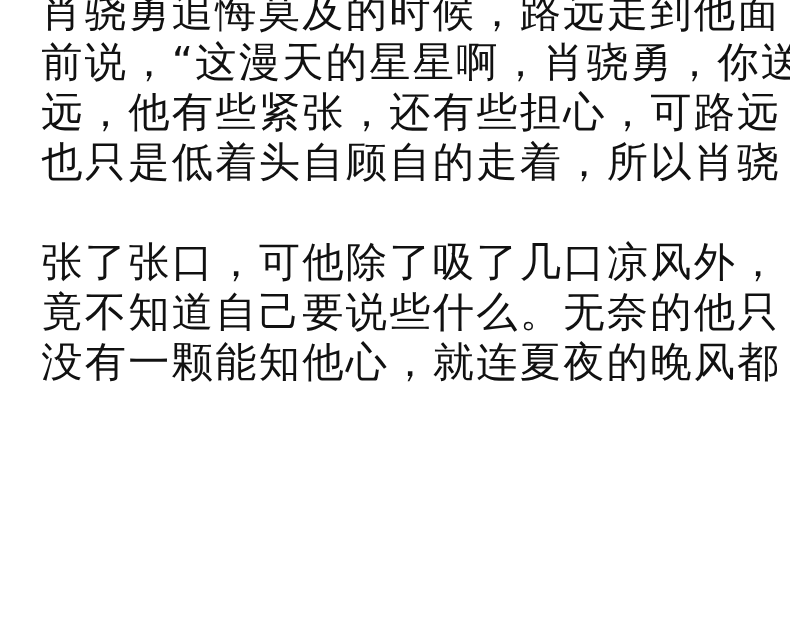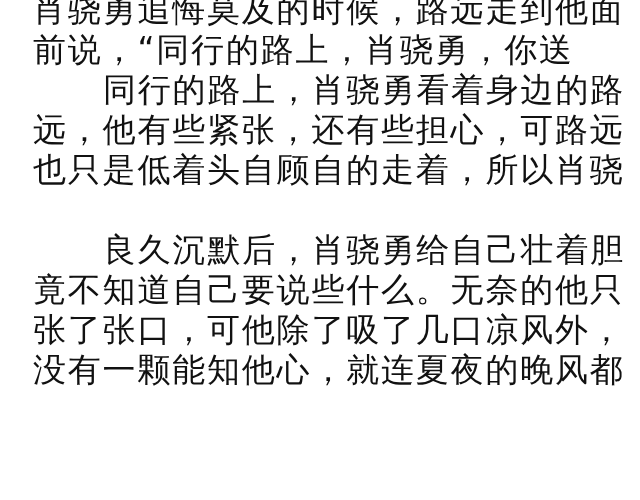--- a/index.html
+++ b/index.html
@@ -42,23 +42,21 @@
   .line.blank {
     height: 40px;
   }
 </style>
 </head>
 <body>
 
 <div class="page">
   <div class="text-block">
       <div class="line">肖骁勇追悔莫及的时候，路远走到他面</div>
-      <div class="line">前说，“同行的路上，肖骁勇，你送</div>
-      <div class="line indent">同行的路上，肖骁勇看着身边的路</div>
+      <div class="line">前说，“这漫天的星星啊，肖骁勇，你送</div>
       <div class="line">远，他有些紧张，还有些担心，可路远</div>
       <div class="line">也只是低着头自顾自的走着，所以肖骁</div>
       <div class="line blank"></div>
-      <div class="line indent">良久沉默后，肖骁勇给自己壮着胆</div>
+      <div class="line">张了张口，可他除了吸了几口凉风外，</div>
       <div class="line">竟不知道自己要说些什么。无奈的他只</div>
-      <div class="line">张了张口，可他除了吸了几口凉风外，</div>
       <div class="line">没有一颗能知他心，就连夏夜的晚风都</div>
     </div>
 </div>
 
 </body></html>

